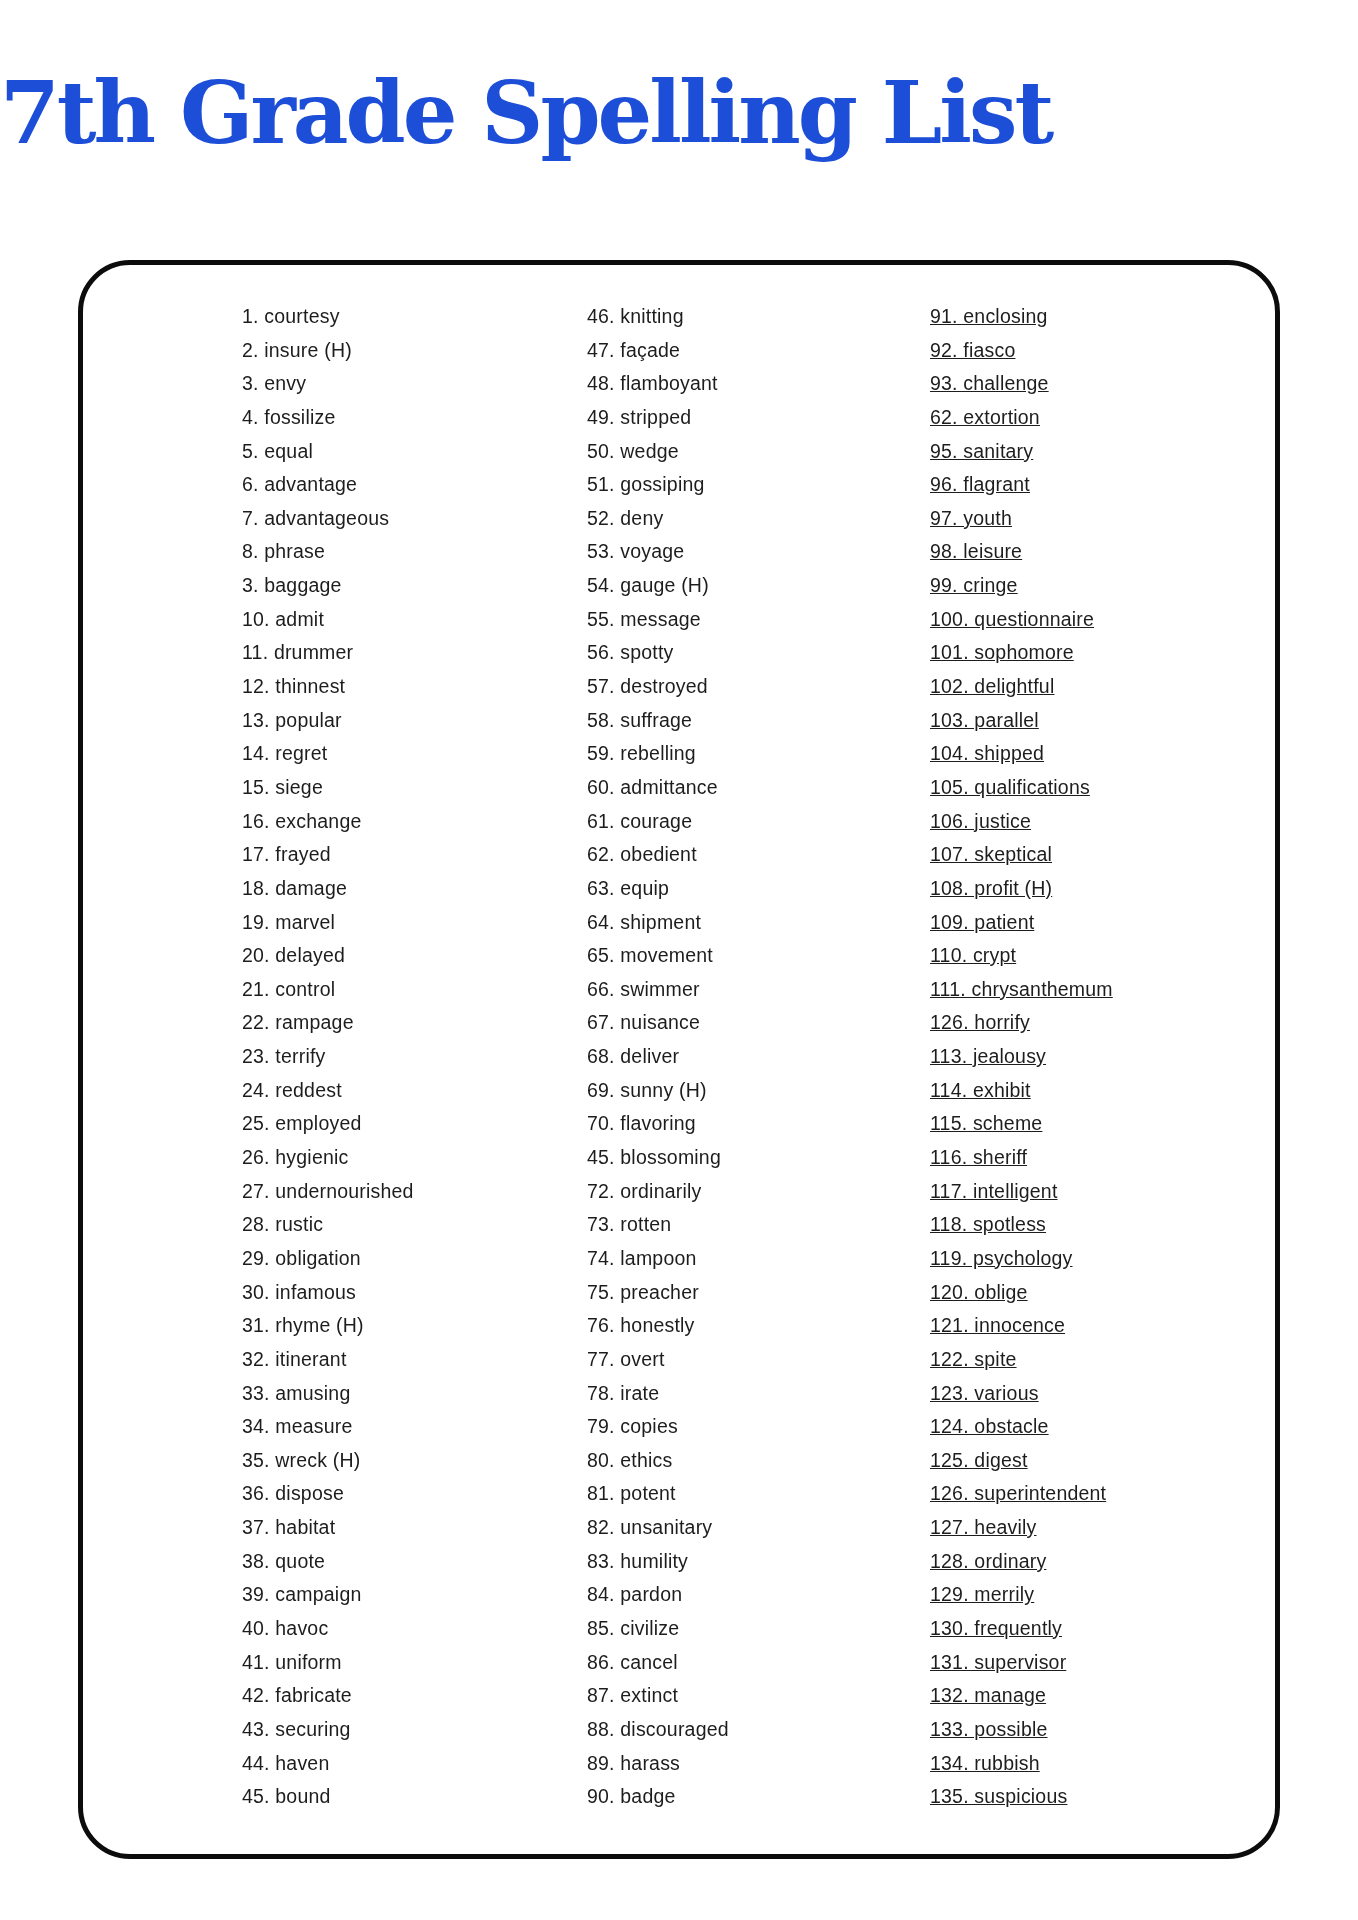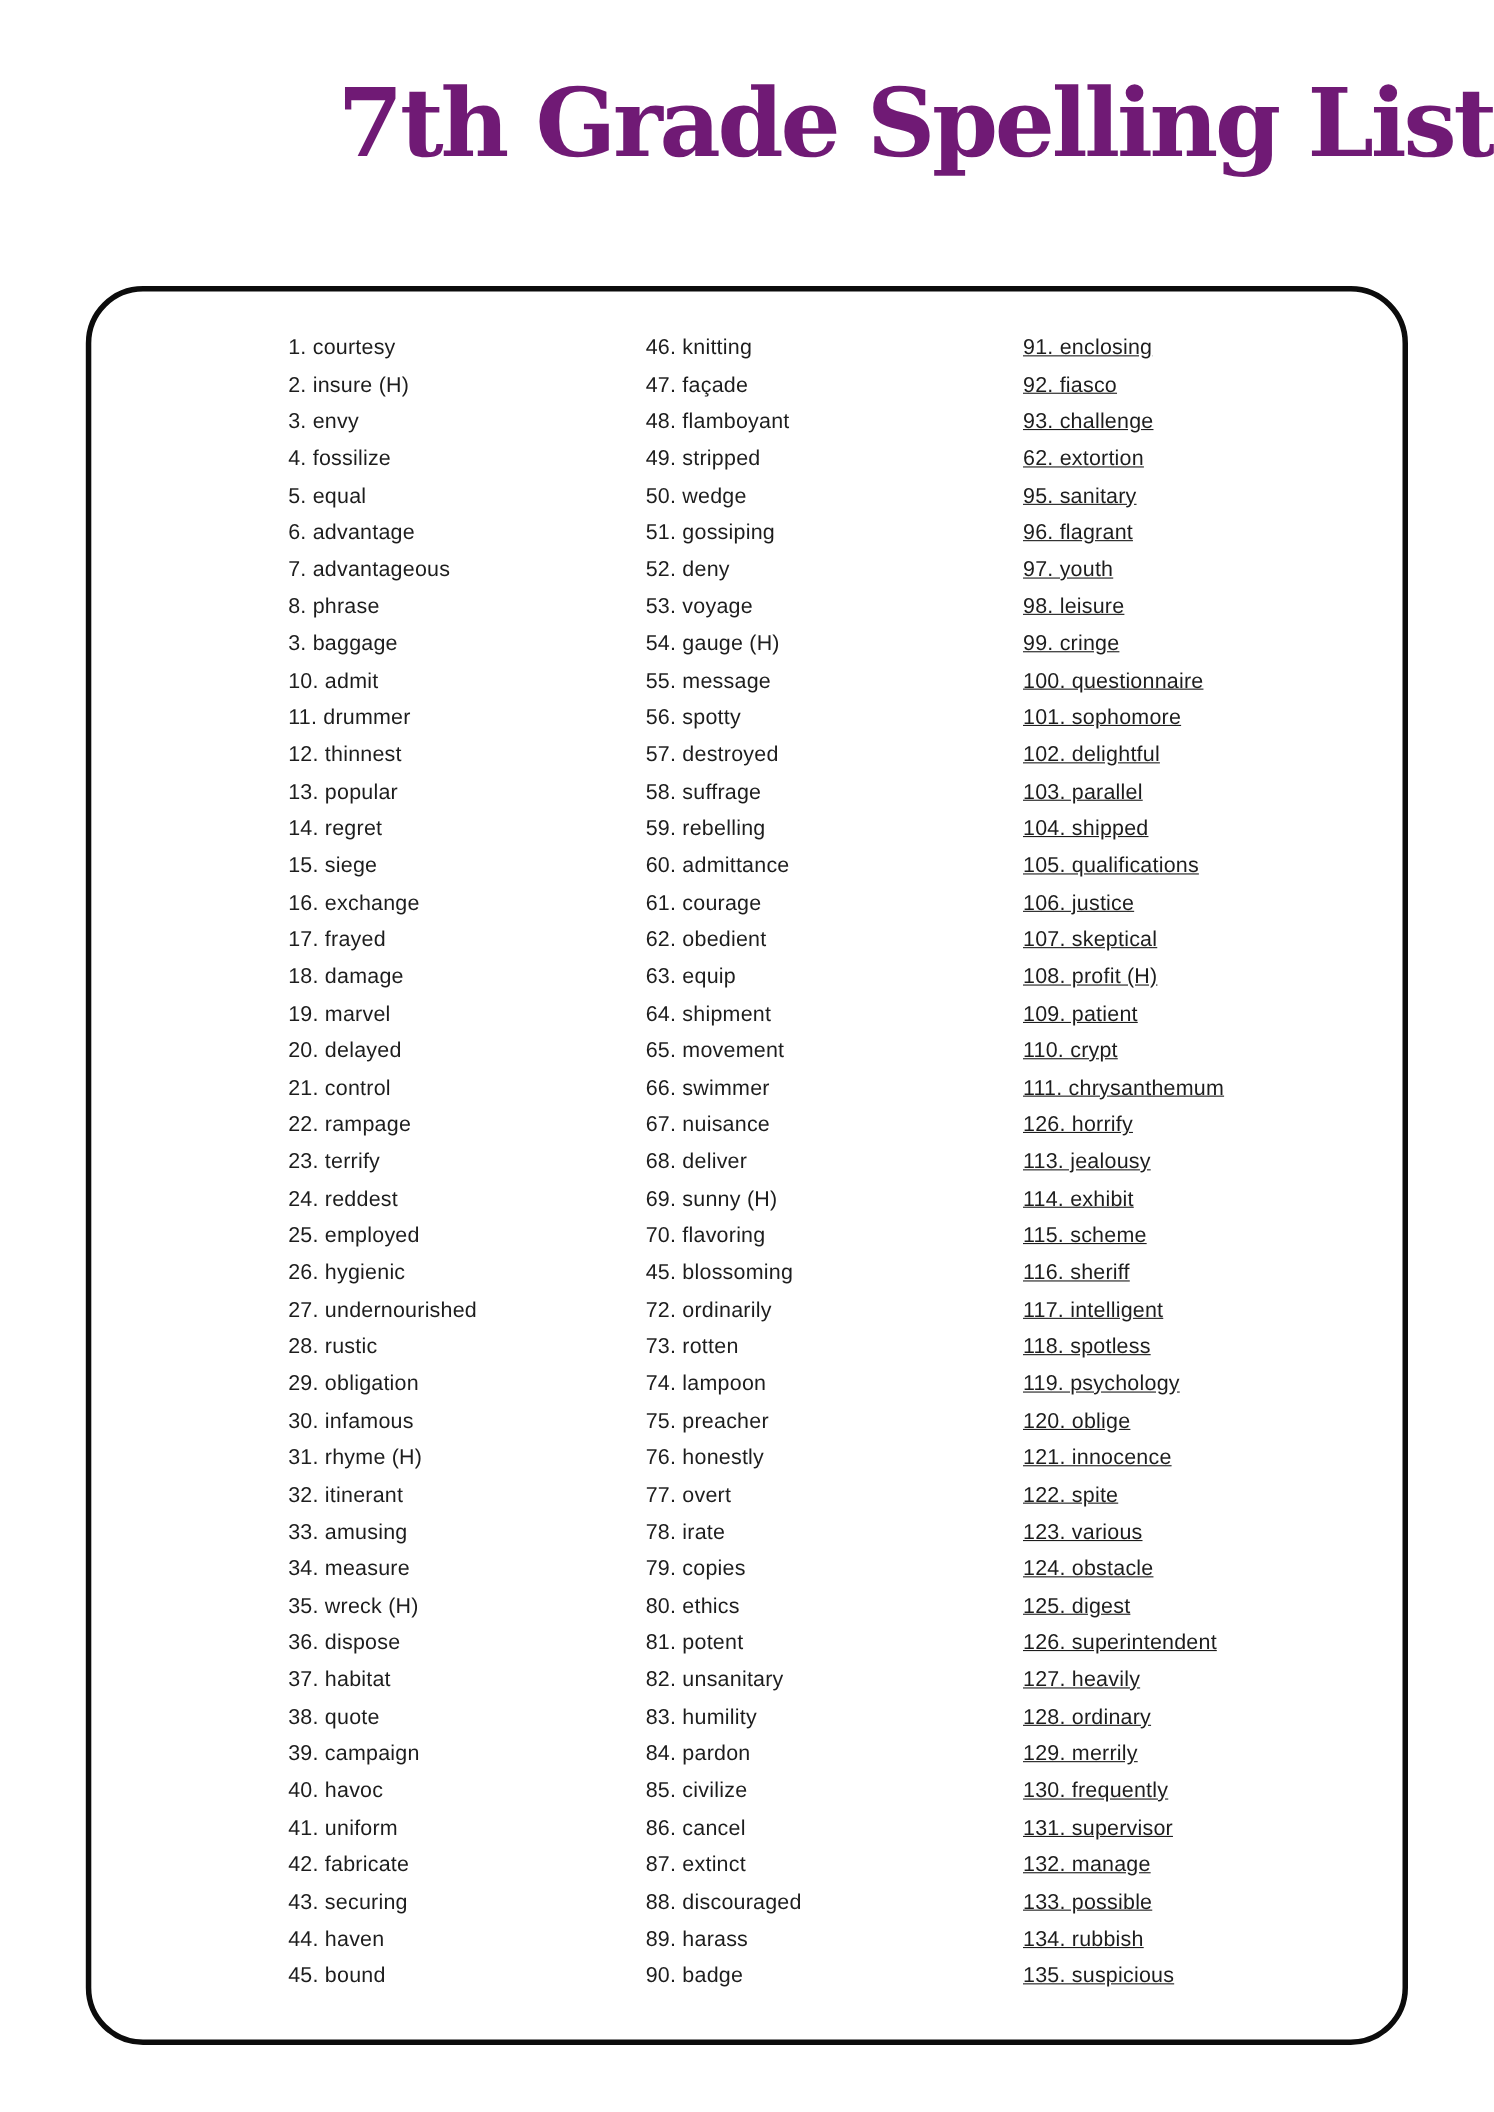--- a/index.html
+++ b/index.html
@@ -13,27 +13,27 @@
     position: relative;
     overflow: hidden;
     font-family: "Liberation Sans", sans-serif;
   }
   .page-title {
     position: absolute;
     top: 70px;
     left: 0;
     width: 100%;
     margin: 0;
-    text-align: right;
+    text-align: left;
     font-family: "DejaVu Serif", serif;
     font-weight: bold;
     font-size: 86px;
     line-height: 1;
     letter-spacing: -3px;
-    color: #701a75;
+    color: #1d4ed8;
     white-space: nowrap;
   }
   .word-list-panel {
     position: absolute;
     left: 78px;
     top: 260px;
     width: 1202px;
     height: 1599px;
     box-sizing: border-box;
     border: 5px solid #0c0c0c;
@@ -42,21 +42,21 @@
   }
   .word-column {
     position: absolute;
     top: 300px;
     font-size: 19.5px;
     line-height: 33.65px;
     color: #1d1d1d;
     white-space: nowrap;
     letter-spacing: 0.2px;
   }
-  .word-column.col-1 { left: 242px; margin-left: 20px; }
+  .word-column.col-1 { left: 242px; }
   .word-column.col-2 { left: 587px; }
   .word-column.col-3 { left: 930px; text-decoration: underline; }
   .list-item {
     height: 33.65px;
   }
 </style>
 </head>
 <body>
 
 <h1 class="page-title">7th Grade Spelling List</h1>

